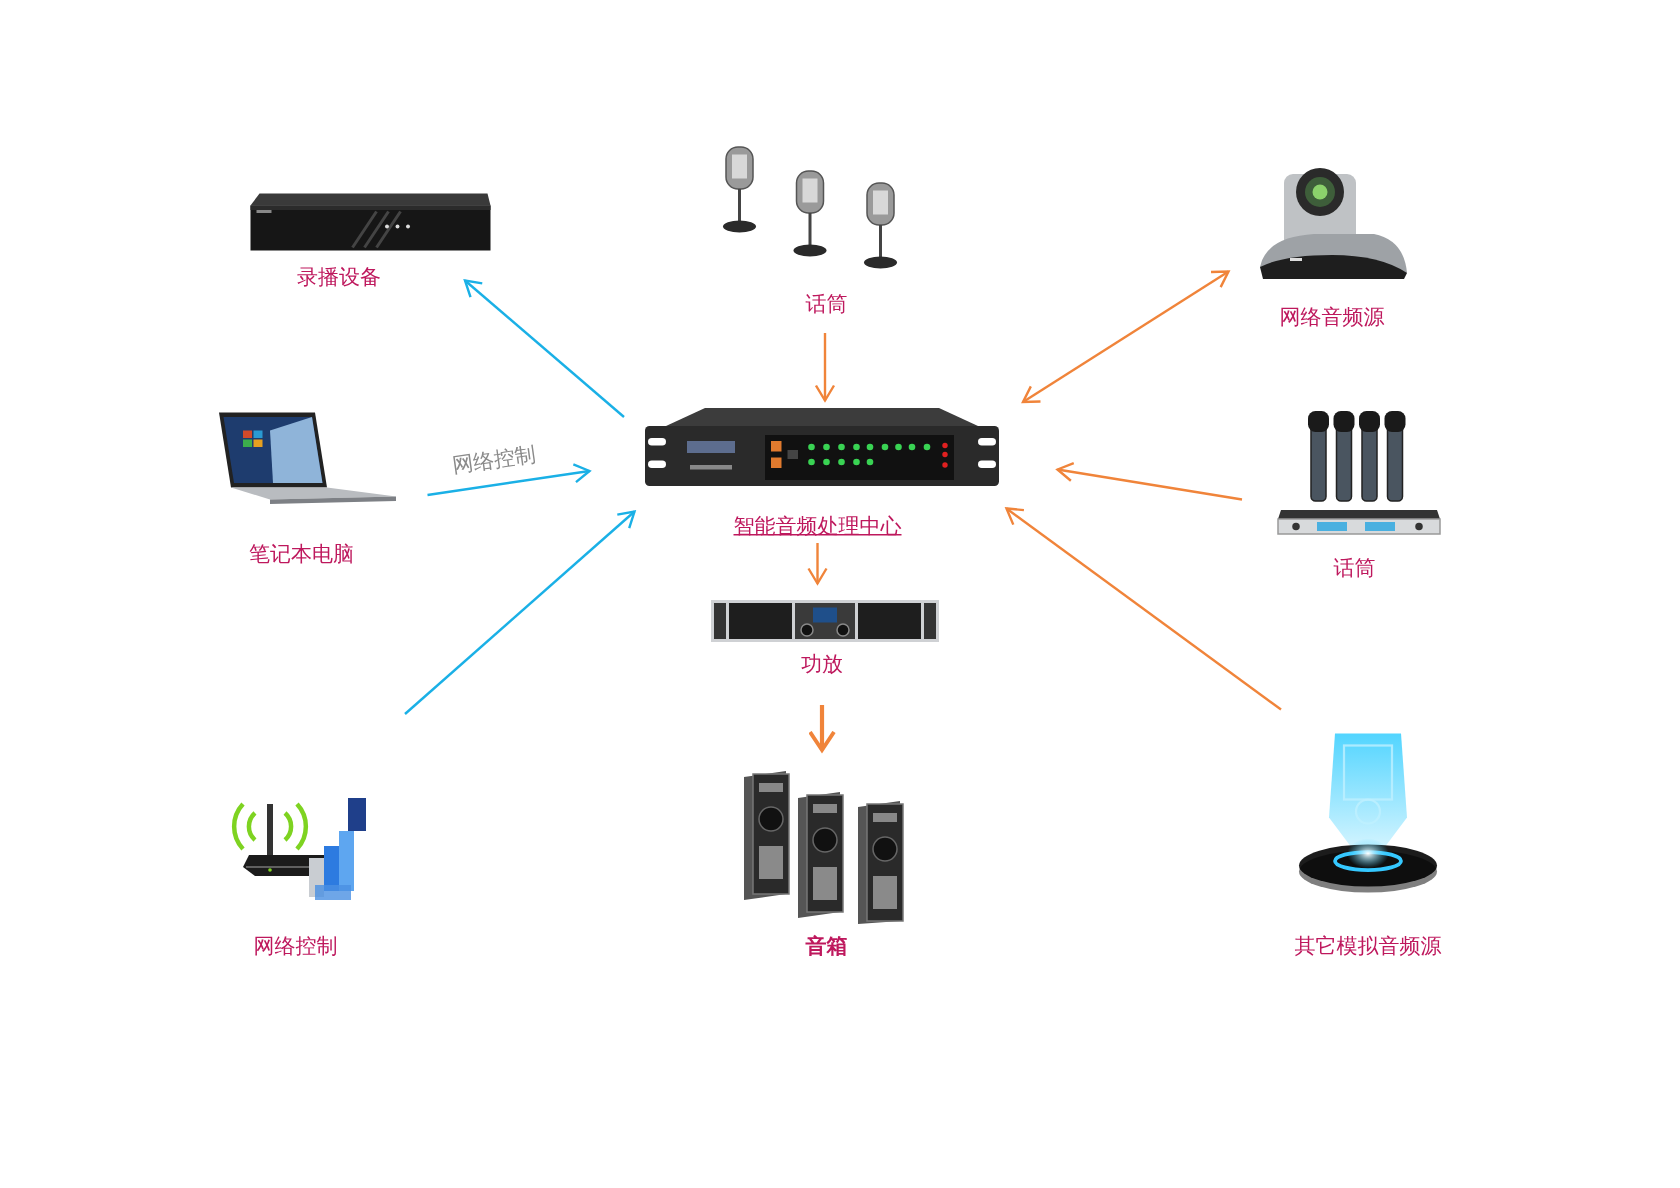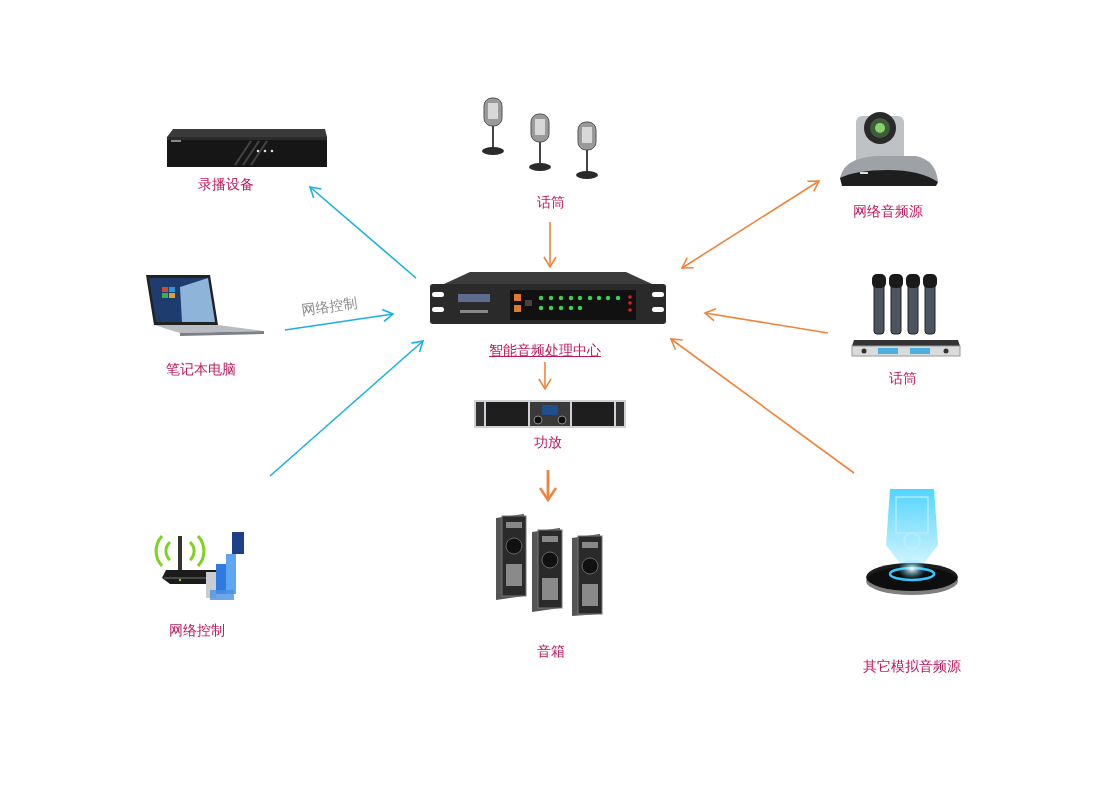--- a/index.html
+++ b/index.html
@@ -189,21 +189,21 @@
     </g>
     <g>
       <polygon points="78,26 106,22 106,102 78,104" fill="#555"></polygon>
       <rect x="84" y="24" width="24" height="78" fill="#2a2a2a" stroke="#777"></rect>
       <rect x="88" y="30" width="16" height="6" fill="#888"></rect>
       <circle cx="96" cy="54" r="8" fill="#111" stroke="#666"></circle>
       <rect x="88" y="72" width="16" height="22" fill="#ccc" opacity="0.6"></rect>
     </g>
   </svg>
 </div>
-<div class="label" style="left:551px; top:643px;">音箱</div>
+<div class="label" style="left:551px; top:622px;font-weight:bold;">音箱</div>
 
 <div class="node" style="left:836px; top:108px;">
   <svg width="104" height="80">
     <rect x="20" y="8" width="48" height="50" rx="6" fill="#bfc2c5"></rect>
     <circle cx="44" cy="20" r="16" fill="#2a2a2a"></circle>
     <circle cx="44" cy="20" r="10" fill="#3e5e3a"></circle>
     <circle cx="44" cy="20" r="5" fill="#8bd16b"></circle>
     <path d="M4,70 Q8,50 40,48 L80,48 Q100,52 102,74 Z" fill="#9ea2a6"></path>
     <path d="M4,70 Q20,62 52,62 Q84,62 102,74 L100,78 L6,78 Z" fill="#1e1e1e"></path>
     <rect x="24" y="64" width="8" height="2" fill="#ddd"></rect>
@@ -249,13 +249,13 @@
     </defs>
     <path d="M30,4 L74,4 L78,60 L60,84 L44,84 L26,60 Z" fill="url(#holo)"></path>
     <rect x="36" y="12" width="32" height="36" fill="none" stroke="#bff0ff" stroke-width="1.5" opacity="0.8"></rect>
     <circle cx="52" cy="56" r="8" fill="none" stroke="#bff0ff" stroke-width="1.5" opacity="0.8"></circle>
     <ellipse cx="52" cy="92" rx="46" ry="14" fill="#1c1c1c"></ellipse>
     <ellipse cx="52" cy="96" rx="46" ry="14" fill="#000" opacity="0.5"></ellipse>
     <ellipse cx="52" cy="89" rx="22" ry="6" fill="none" stroke="#35c8ff" stroke-width="2.5"></ellipse>
     <ellipse cx="52" cy="84" rx="14" ry="10" fill="url(#glow)"></ellipse>
   </svg>
 </div>
-<div class="label" style="left:912px; top:658px;">其它模拟音频源</div>
+<div class="label" style="left:912px; top:622px;">其它模拟音频源</div>
 
 </body></html>

